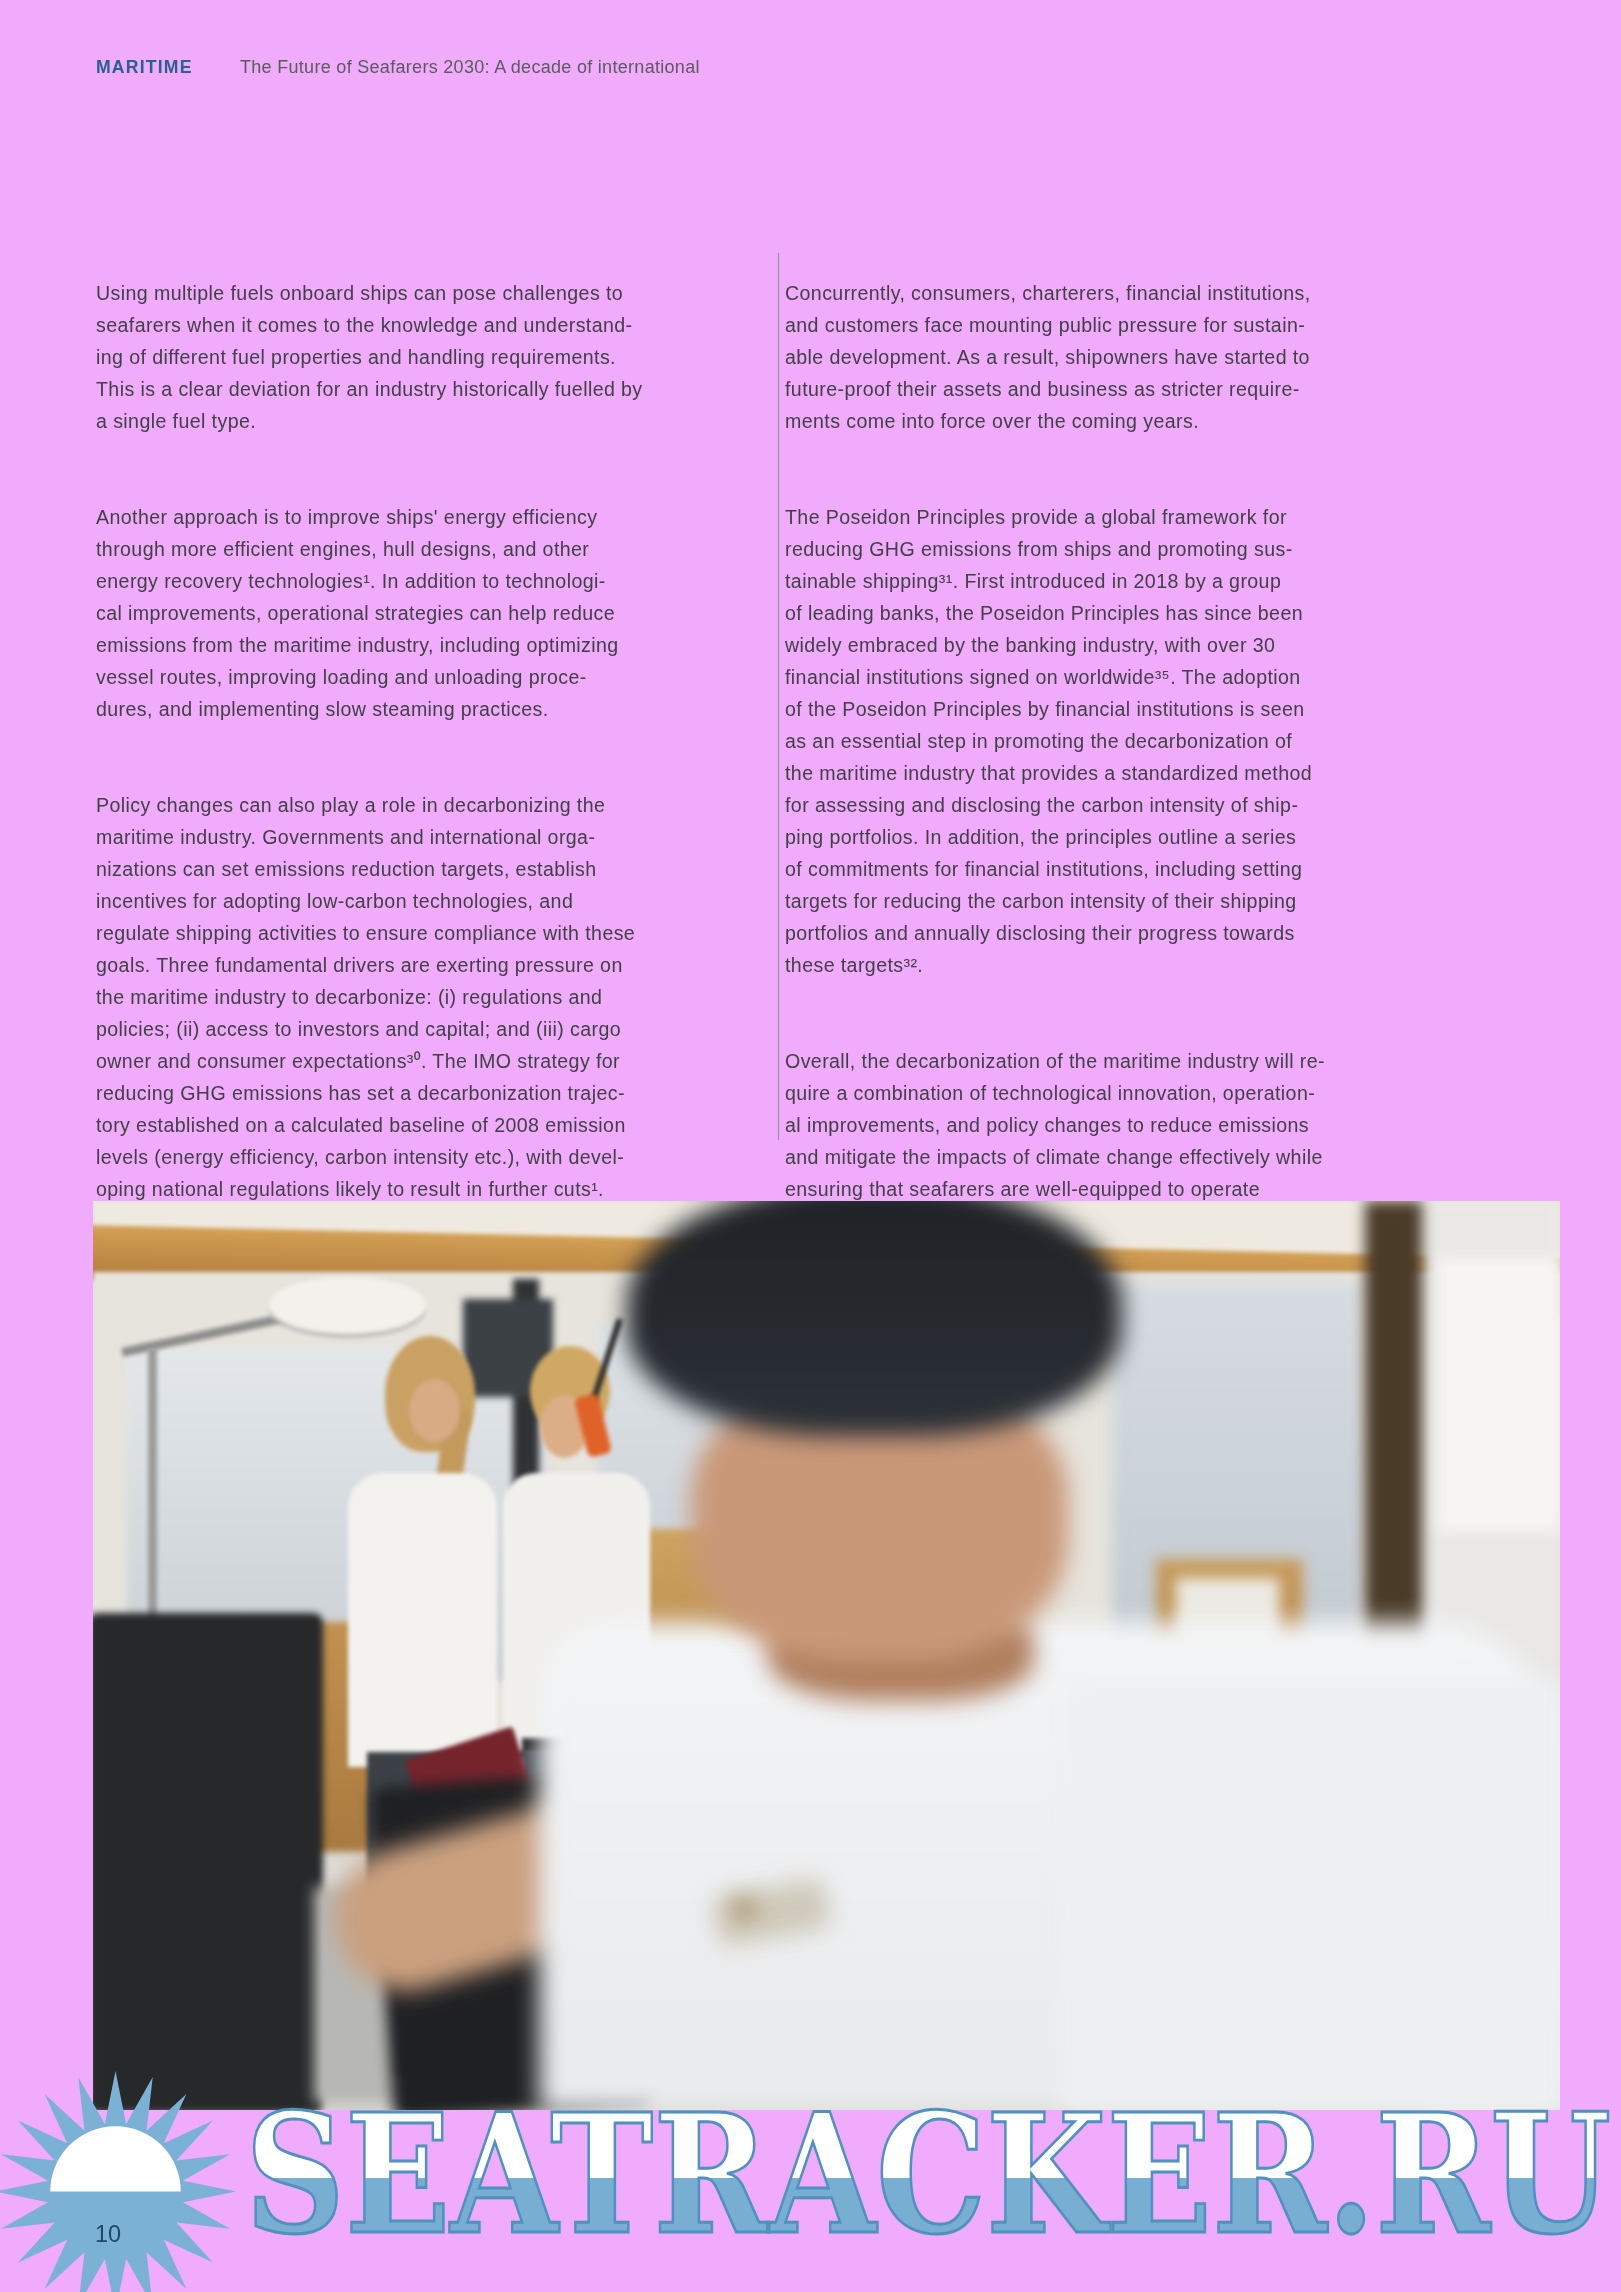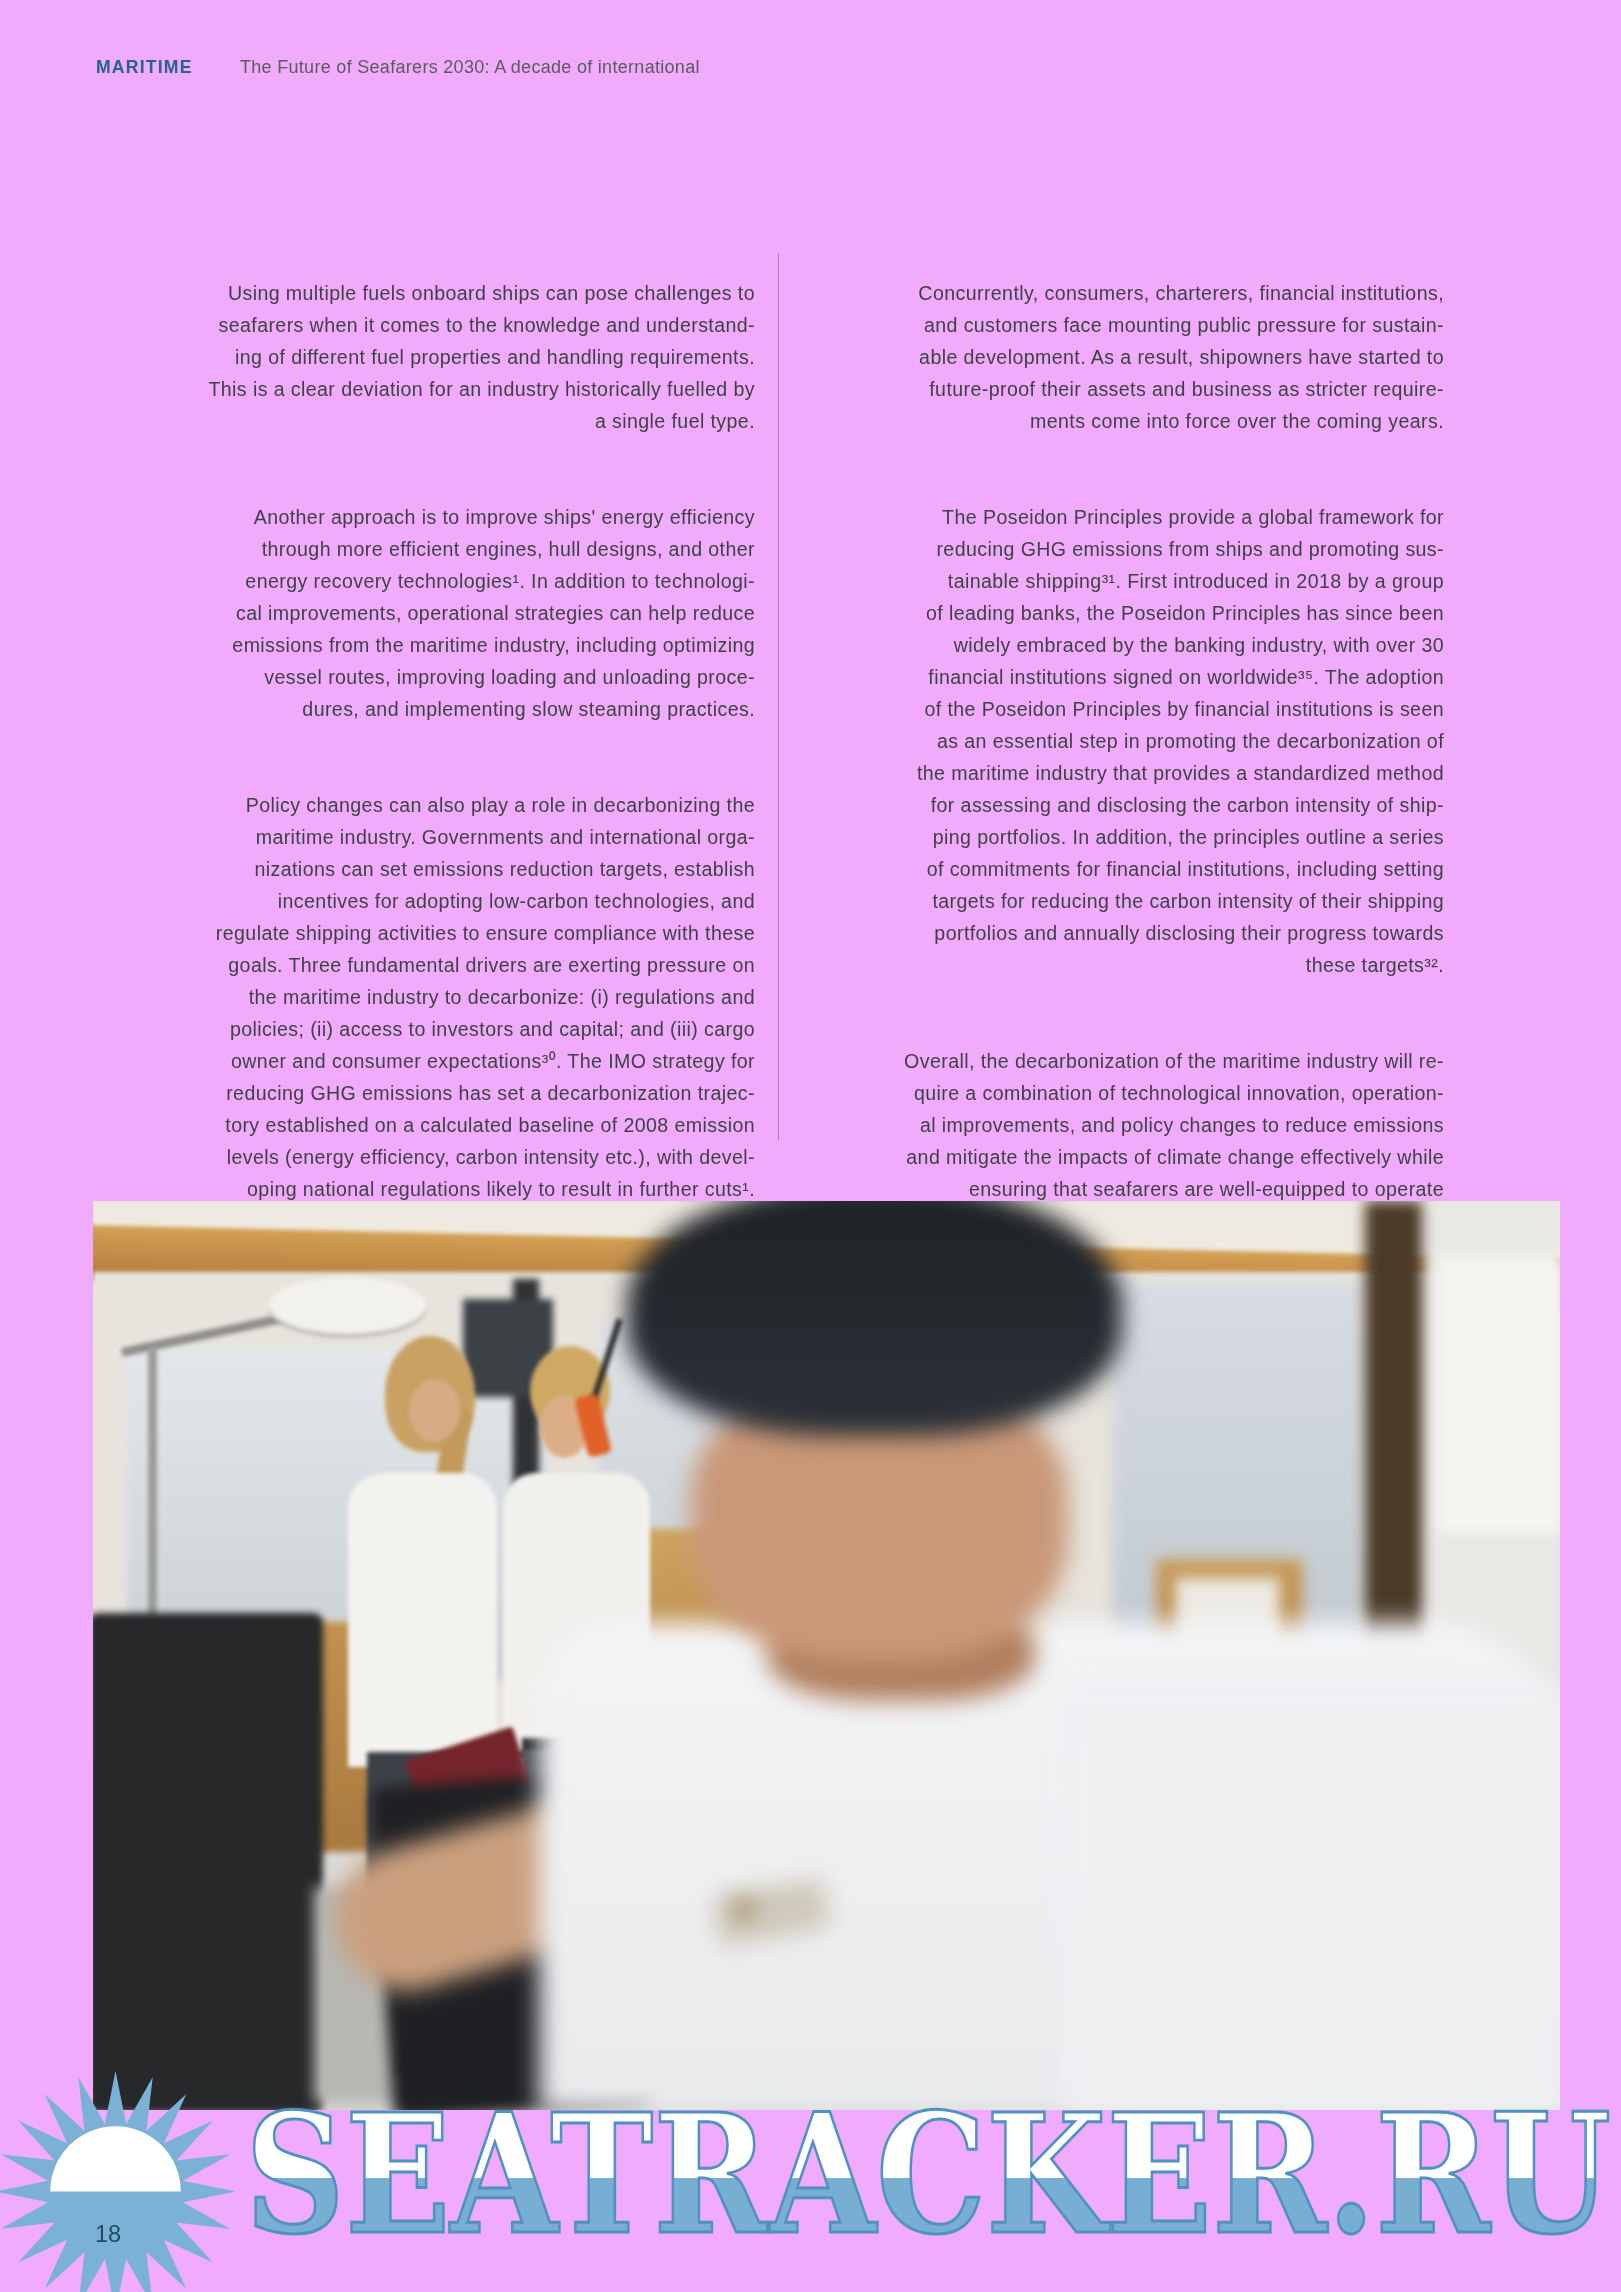--- a/index.html
+++ b/index.html
@@ -19,21 +19,21 @@
   }
 
   
   .col {
     position:absolute; top:245px; width:659px;
     font-size:19.6px; line-height:32px; letter-spacing:0.4px;
     color:#414144; white-space:pre-line;
   }
   .col-left  { left:96px; }
   .col-right { left:785px; }
-  .col p { margin:0 0 32px 0;text-align:right; }
+  .col p { margin:0 0 32px 0; }
   .divider {
     position:absolute; left:778px; top:253px; width:1px; height:887px;
     background:#909092;
   }
 
   
   .photo {
     position:absolute; left:93px; top:1201px; width:1467px; height:909px;
     background:linear-gradient(180deg,#dcdcda 0%,#e2e0dc 45%,#d8d6d2 100%);
     overflow:hidden; z-index:1;
@@ -261,16 +261,16 @@
       <linearGradient id="wmfill" gradientUnits="userSpaceOnUse" x1="0" y1="0" x2="0" y2="150">
         <stop offset="0" stop-color="#ffffff"></stop>
         <stop offset="0.48" stop-color="#ffffff"></stop>
         <stop offset="0.48" stop-color="#79aed3"></stop>
         <stop offset="1" stop-color="#79aed3"></stop>
       </linearGradient>
     </defs>
     <text x="2" y="128" font-family="DejaVu Serif, serif" font-weight="bold" font-size="168" textLength="1394" lengthAdjust="spacingAndGlyphs" fill="url(#wmfill)" stroke="#4e92c0" stroke-width="3">SEATRACKER.RU</text>
   </svg>
 
-  <div class="page-num">18</div>
+  <div class="page-num">10</div>
 
 </div>
 
 
 </body></html>

